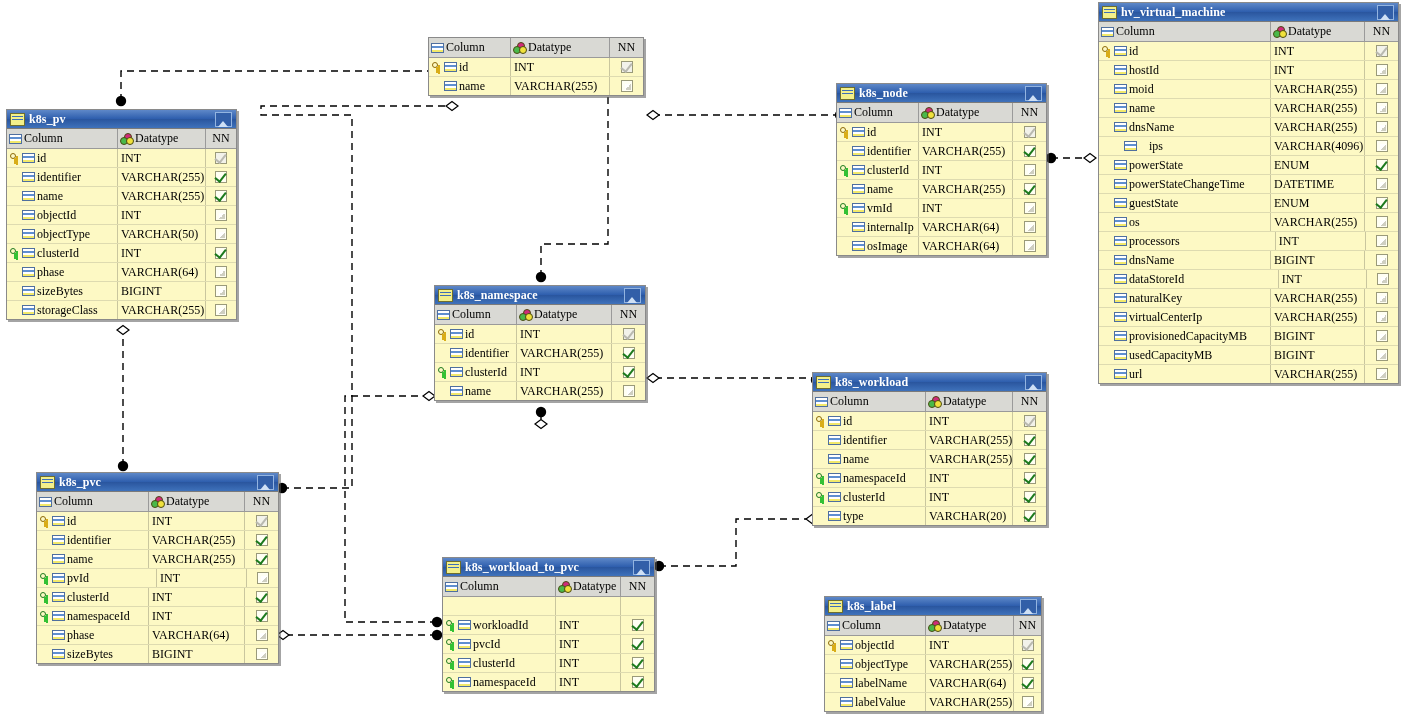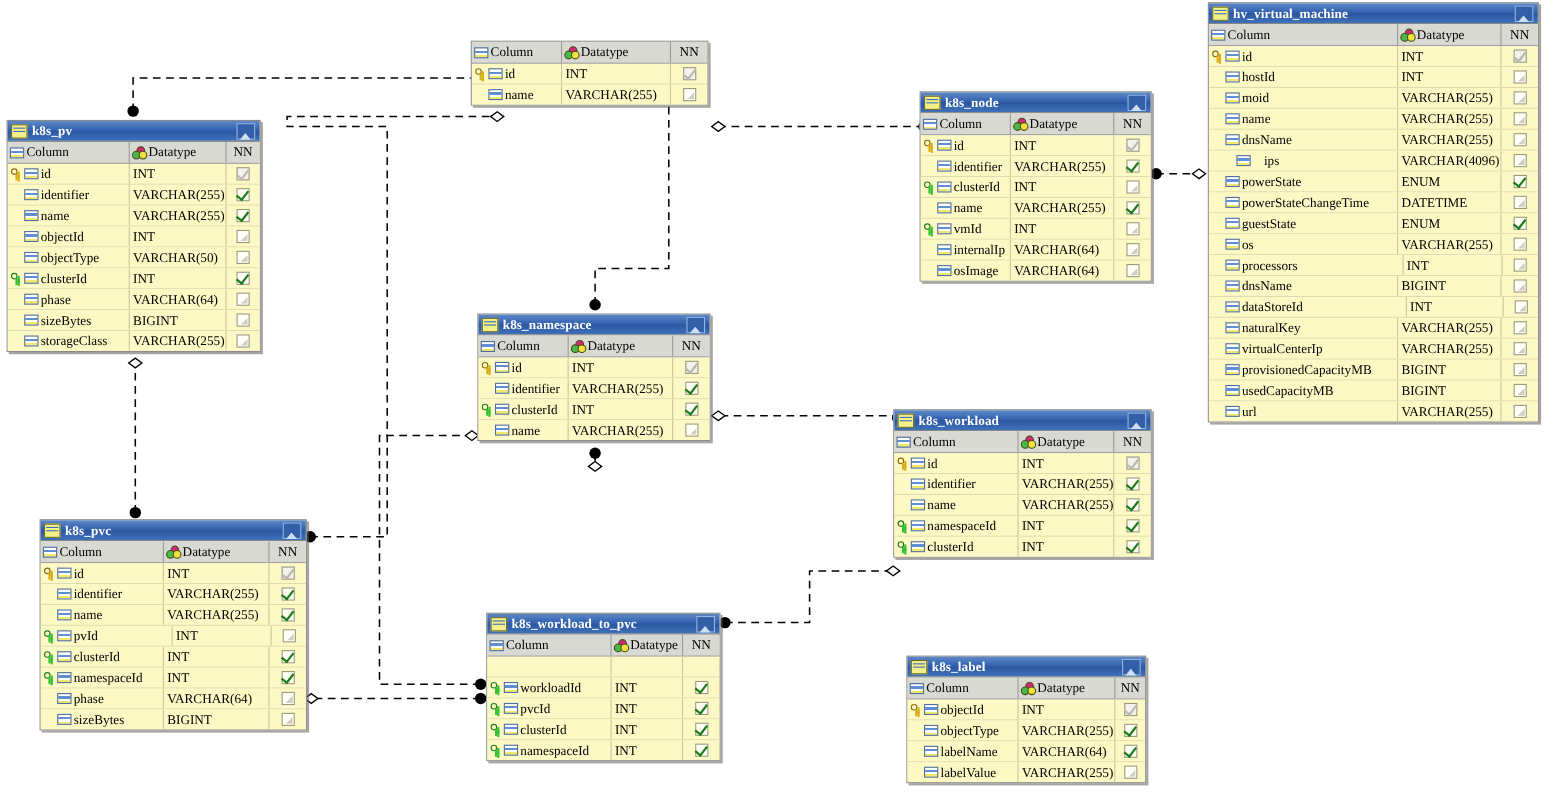--- a/index.html
+++ b/index.html
@@ -850,20 +850,33 @@
           <span class="colicon"></span>
           <span>clusterId</span>
         </div>
         <div class="cell type" style="width: 87px;">
           <span>INT</span>
         </div>
         <div class="cell nn" style="width: 33px;">
           <span class="cb on"></span>
         </div>
       </div>
+      <div class="row">
+        <div class="cell name" style="width: 113px;">
+          <span class="keyslot"></span>
+          <span class="colicon"></span>
+          <span>type</span>
+        </div>
+        <div class="cell type" style="width: 87px;">
+          <span>VARCHAR(20)</span>
+        </div>
+        <div class="cell nn" style="width: 33px;">
+          <span class="cb on"></span>
+        </div>
+      </div>
     </div>
     <div class="tbl" style="left: 36px; top: 472px; width: 243px;">
       <div class="titlebar">
         <span class="tblicon"></span>
         <span class="tname">k8s_pvc</span>
         <span class="collapse"></span>
       </div>
       <div class="hdr">
         <div class="c" style="width: 112px;">
           <span class="colicon"></span>

